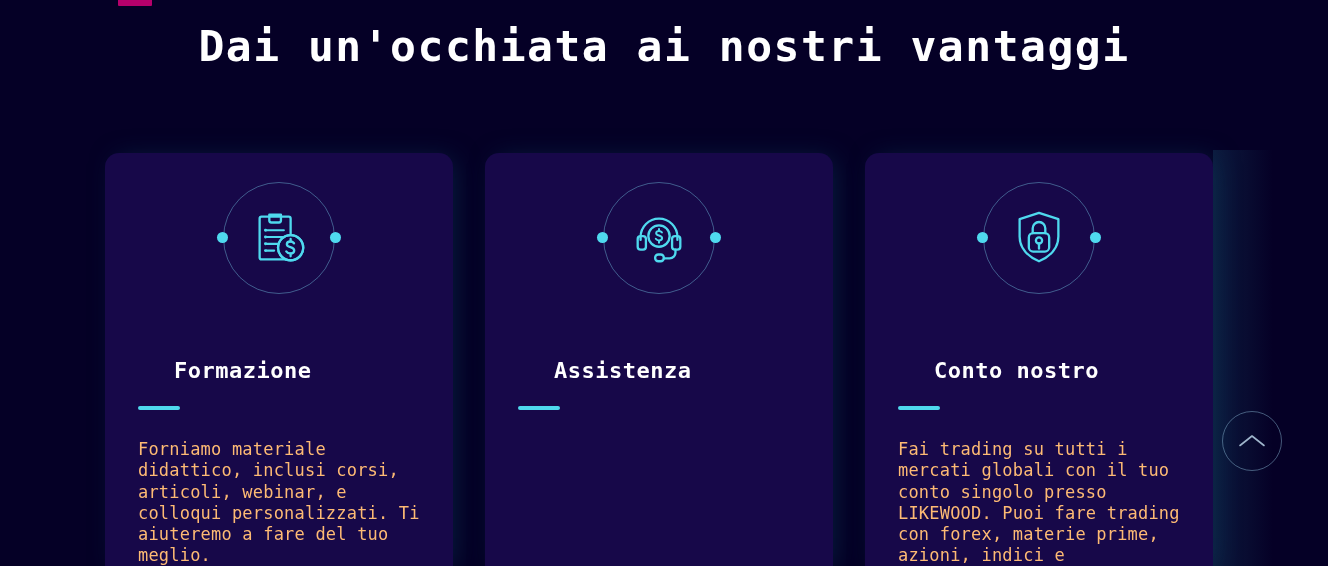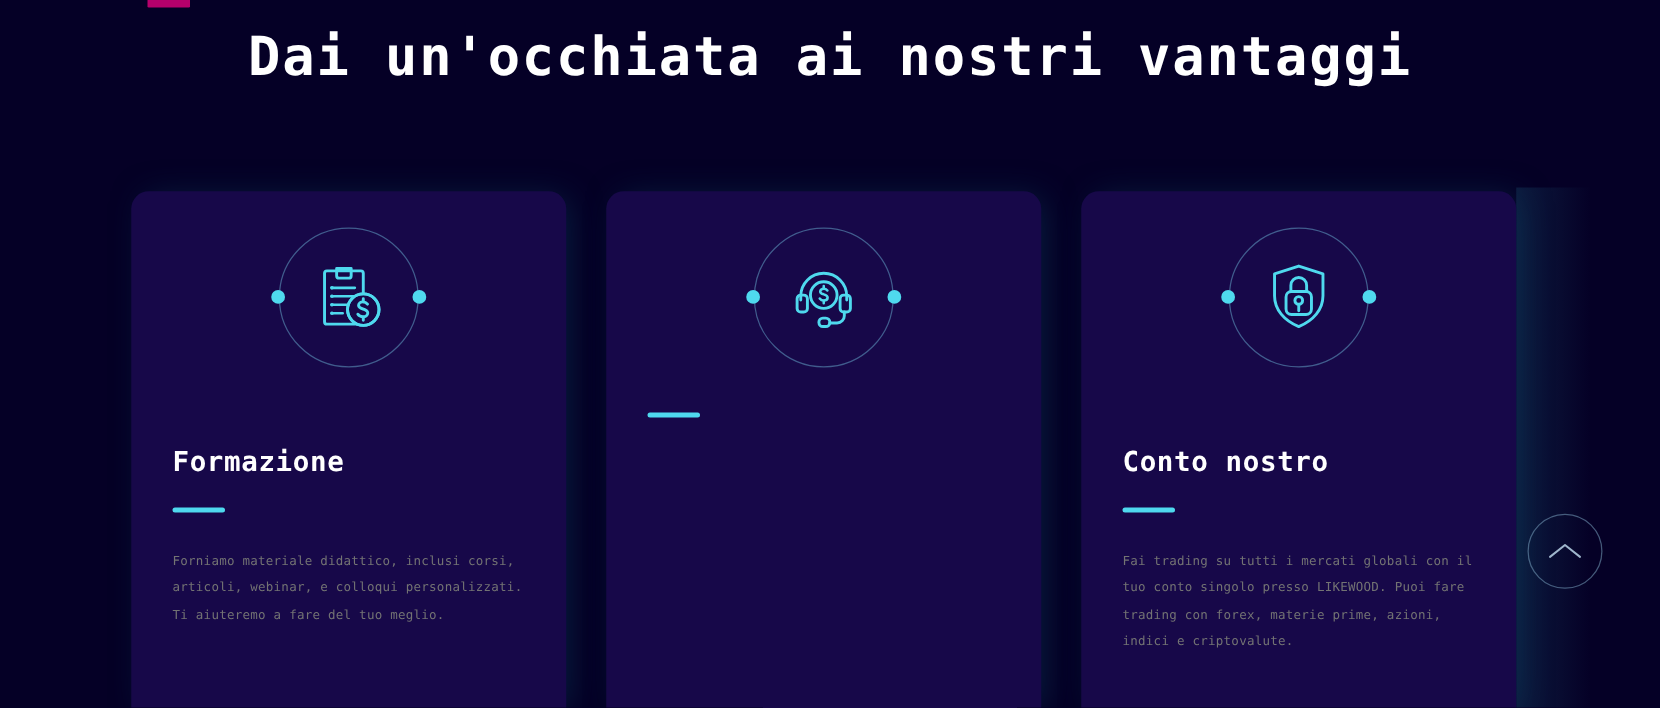--- a/index.html
+++ b/index.html
@@ -105,34 +105,35 @@
 
   
   .card-title {
     margin-top: 48px;
     color: #ffffff;
     font-size: 22px;
     font-weight: bold;
     letter-spacing: 0.5px;
     line-height: 28px;
     white-space: nowrap;
+    margin-left: 36px;
   }
 
   .card-divider {
     margin-top: 21px;
     width: 42px;
     height: 4px;
     border-radius: 2px;
     background: #4fd9ee;
   }
 
   .card-body {
     margin-top: 29px;
-    color: #737373;
-    font-size: 10px;
+    color: #fdba74;
+    font-size: 17px;
     line-height: 21.3px;
     letter-spacing: 0.2px;
     width: 286px;
   }
 
   
   .scroll-top-button {
     position: absolute;
     left: 1222px;
     top: 411px;
@@ -204,20 +205,21 @@
           <path d="M13 30h2.5a3 3 0 0 1 3 3v8a3 3 0 0 1-3 3H13a3 3 0 0 1-3-3v-8a3 3 0 0 1 3-3z"></path>
           <path d="M48.5 30H51a3 3 0 0 1 3 3v8a3 3 0 0 1-3 3h-2.5a3 3 0 0 1-3-3v-8a3 3 0 0 1 3-3z"></path>
           <path d="M49 44v3a6 6 0 0 1-6 6h-6"></path>
           <rect x="28" y="49" width="9" height="7" rx="3.3"></rect>
           <circle cx="32" cy="30" r="11"></circle>
           <path d="M35 26.2c-.8-1-1.9-1.5-3-1.5-1.6 0-2.9 1-2.9 2.3 0 1.5 1.3 2 2.9 2.4 1.7.5 3.2 1 3.2 2.6 0 1.5-1.4 2.5-3.2 2.5-1.3 0-2.5-.6-3.3-1.7" stroke-width="2.1"></path>
           <path d="M32 22.6v1.8M32 35v1.8" stroke-width="2.1"></path>
         </svg>
       </div>
     </div>
+    <div class="card-title">Assistenza</div>
     <div class="card-divider"></div>
   </div>
 
   <div class="benefit-card">
     <div class="card-icon-wrap">
       <div class="icon-ring"></div>
       <div class="ring-dot left"></div>
       <div class="ring-dot right"></div>
       <div class="icon-glyph">
         <svg viewBox="0 0 64 64" fill="none" stroke="#4fd9ee" stroke-width="2.4" stroke-linecap="round" stroke-linejoin="round">

